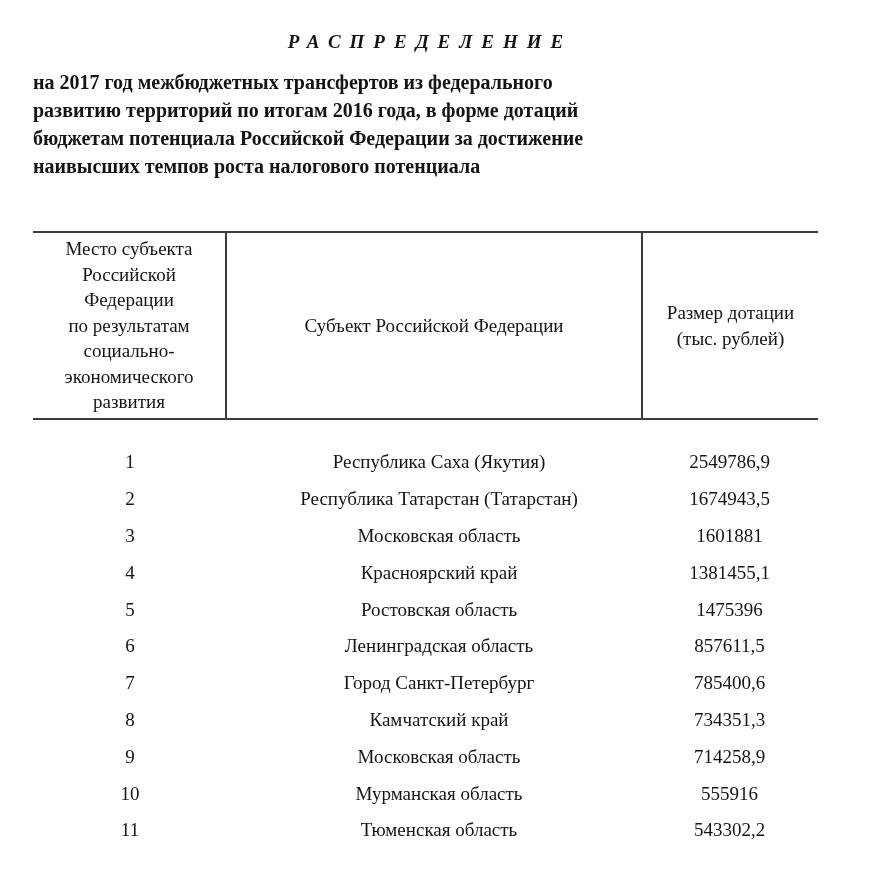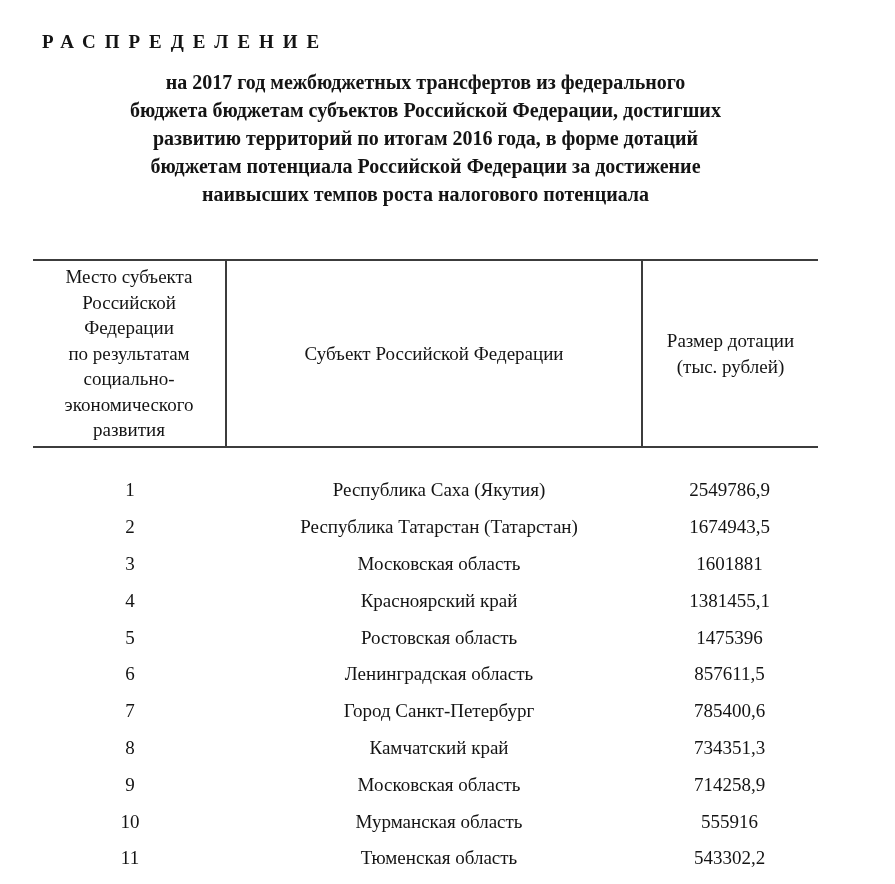--- a/index.html
+++ b/index.html
@@ -22,30 +22,32 @@
   }
   .content {
     width: 785px;
     margin-left: 33px;
   }
   .doc-title {
     margin-top: 30px;
     font-size: 19px;
     line-height: 24px;
     font-weight: 700;
+    text-align: center;
     letter-spacing: 9px;
     text-indent: 9px;
     white-space: nowrap;
+    font-style: italic;
   }
   .doc-subtitle {
     margin-top: 14px;
     font-size: 20px;
     line-height: 28px;
     font-weight: 700;
-    text-align: center;
+    text-align: left;
   }
   .thead {
     margin-top: 51px;
     display: grid;
     grid-template-columns: 194px 414px 177px;
     height: 185px;
     border-top: 2px solid #3c3c3c;
     border-bottom: 2px solid #3c3c3c;
     box-sizing: content-box;
   }
@@ -78,21 +80,20 @@
 </head>
 <body>
 
 <div class="page">
   <div class="content">
 
     <div class="doc-title">РАСПРЕДЕЛЕНИЕ</div>
 
     <div class="doc-subtitle">
       <div>на 2017 год межбюджетных трансфертов из федерального</div>
-      <div>бюджета бюджетам субъектов Российской Федерации, достигших</div>
       <div>развитию территорий по итогам 2016 года, в форме дотаций</div>
       <div>бюджетам потенциала Российской Федерации за достижение</div>
       <div>наивысших темпов роста налогового потенциала</div>
     </div>
 
     <div class="thead">
       <div class="th th-place">
         <div>Место субъекта</div>
         <div>Российской</div>
         <div>Федерации</div>

